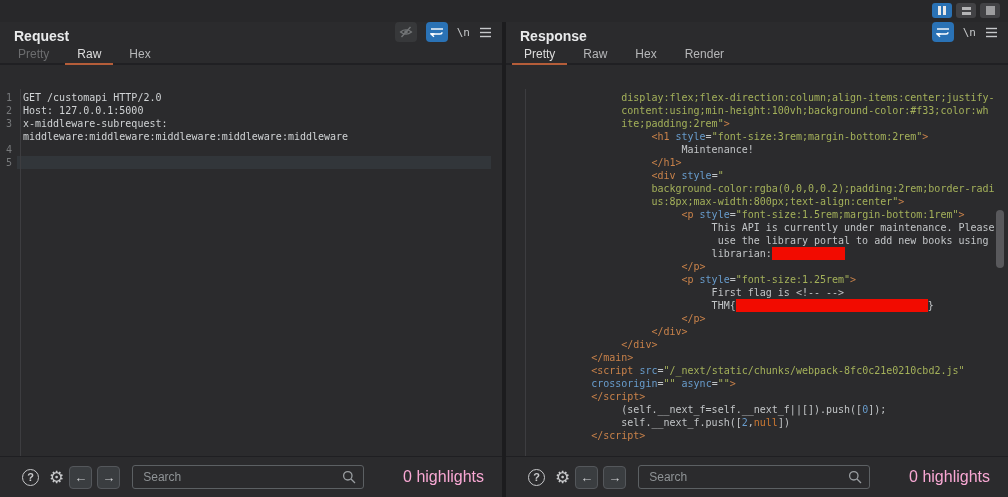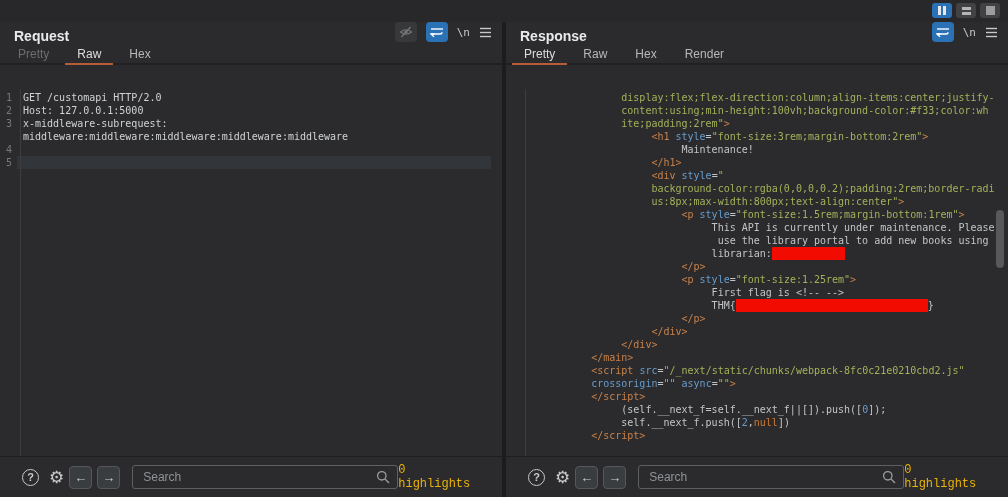--- a/index.html
+++ b/index.html
@@ -49,26 +49,26 @@
   .footer { position:absolute; bottom:0; height:41px; background:#2b2b2d; border-top:1px solid #1f1f22;
     display:flex; align-items:center; padding:0 12px 0 22px; }
   .footer.left { left:0; width:502px; }
   .footer.right { left:506px; width:502px; }
   .help-circle { width:17px; height:17px; border:1.5px solid #c8c9cb; border-radius:50%; color:#c8c9cb;
     font-size:11px; font-weight:bold; display:flex; align-items:center; justify-content:center; cursor:pointer; flex:none; }
   .gear { font-size:17px; color:#c8c9cb; margin-left:10px; cursor:pointer; line-height:1; flex:none; }
   .nav-btn { width:23px; height:23px; background:#3a3d40; border:1px solid #54575b; border-radius:4px;
     color:#cfd0d2; display:flex; align-items:center; justify-content:center; font-size:13px; cursor:pointer; margin-left:5px; flex:none; }
   .nav-btn:first-of-type { margin-left:14px; }
-  .search-box { position:relative; width:266px; height:24px; margin-left:12px; flex:none; }
+  .search-box { position:relative; width:232px; height:24px; margin-left:12px; flex:none; }
   .search-box input { width:100%; height:100%; background:transparent; border:1px solid #5c6063; border-radius:3px;
     color:#d6d8da; font-size:12px; font-family:"Liberation Sans",sans-serif; padding:0 26px 0 10px; outline:none; }
   .search-box input::placeholder { color:#8f9396; }
   .mag { position:absolute; right:8px; top:5px; }
-  .highlights { margin-left:auto; margin-right:6px; font-size:12px; color:#eab308;font-family:Liberation Mono, monospace; }
+  .highlights { margin-left:auto; margin-right:6px; font-size:16px; color:#f9a8d4; }
 </style>
 </head>
 <body>
 
 <div class="topstrip">
   <div class="layout-buttons">
     <div class="layout-btn active">
       <span class="vbar"></span>
       <span class="vbar"></span>
     </div>

